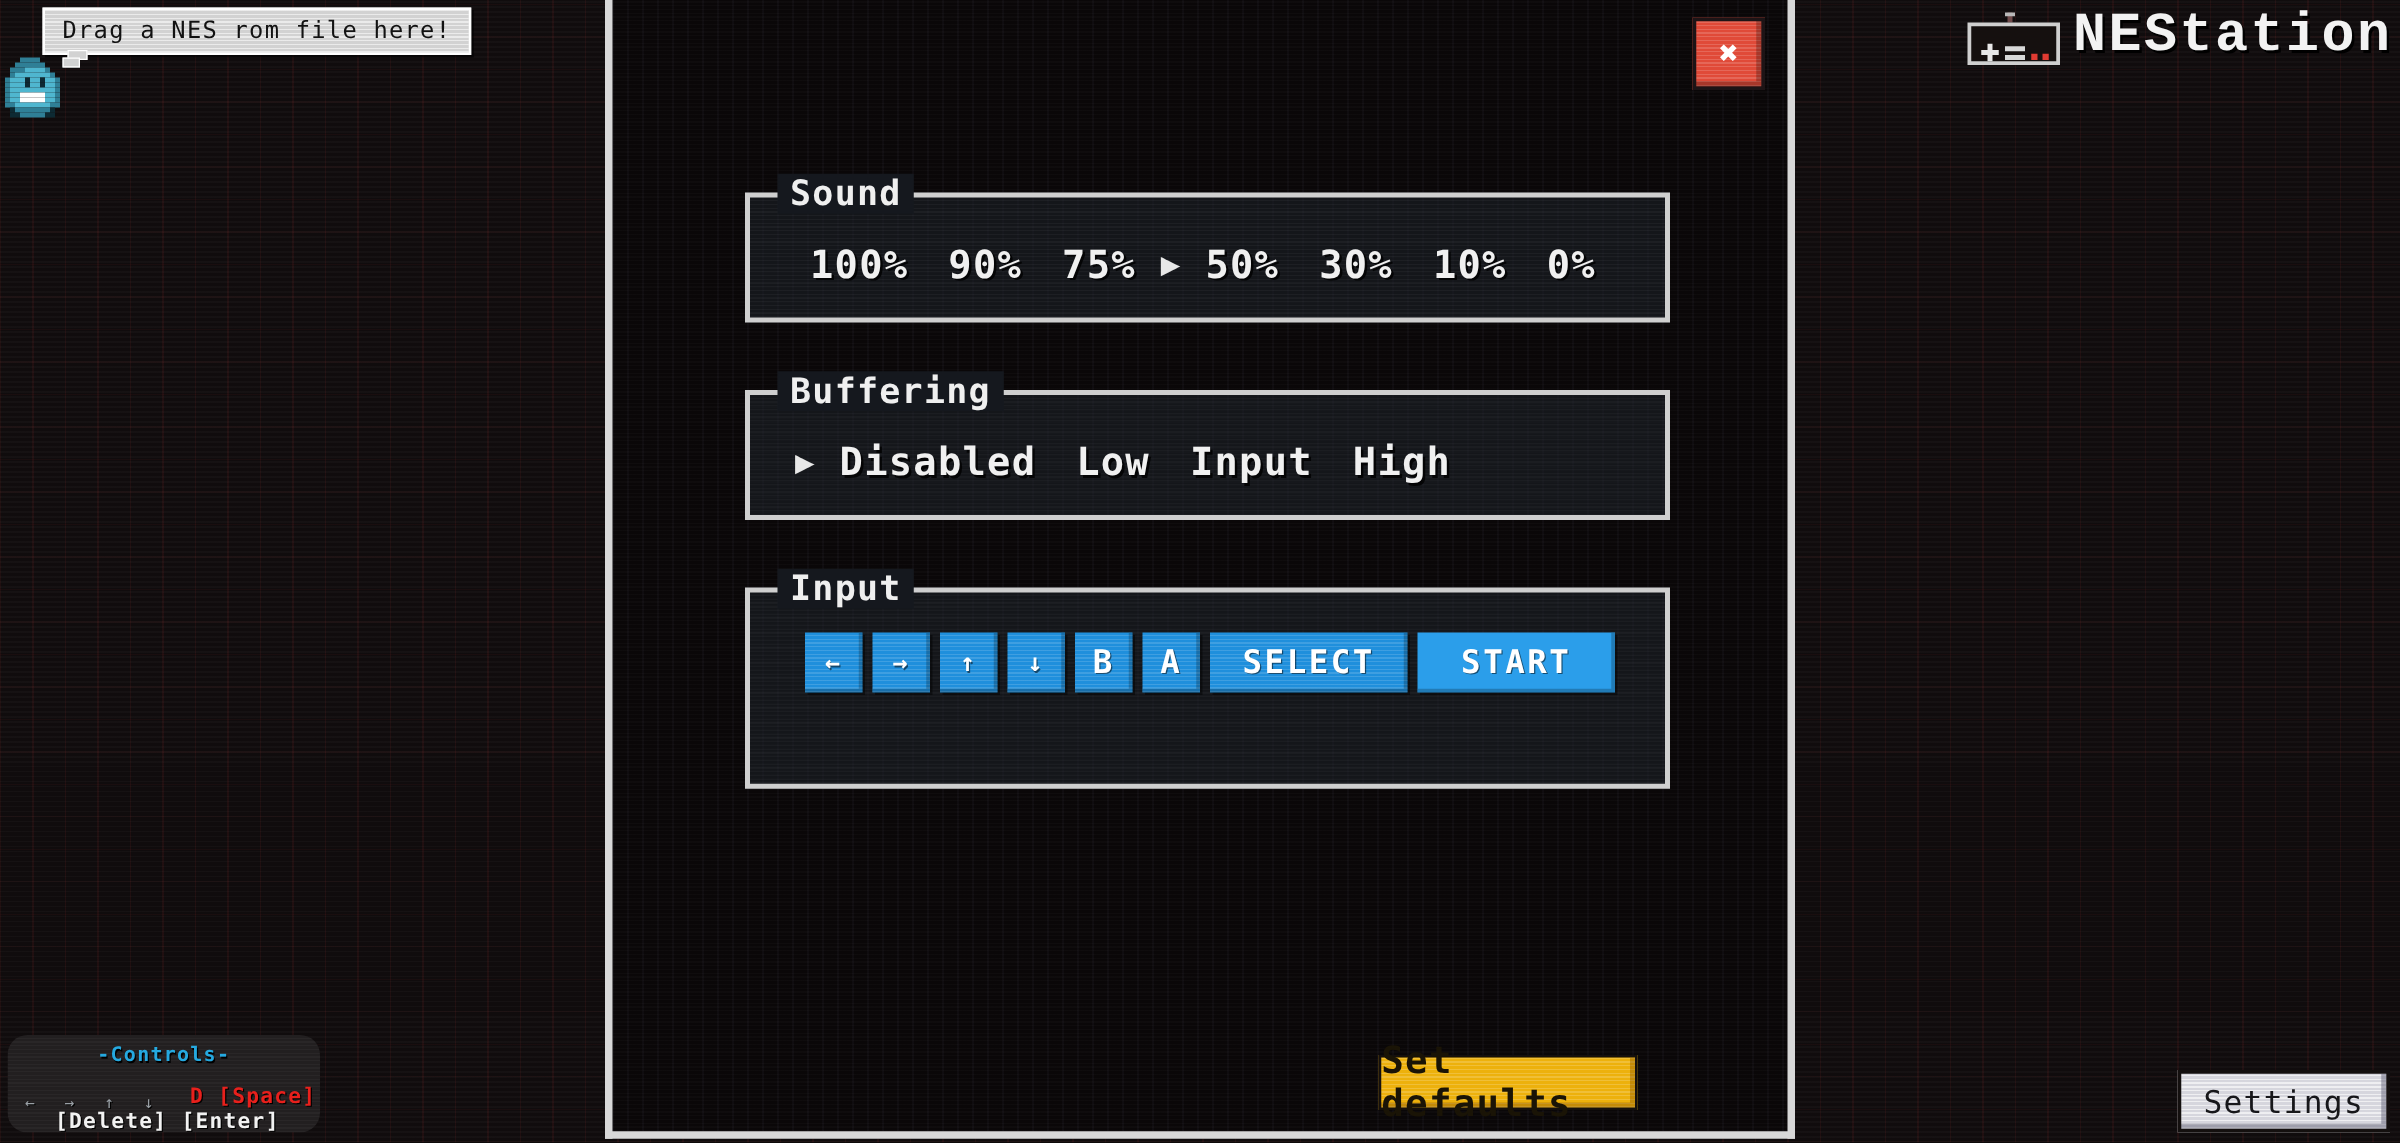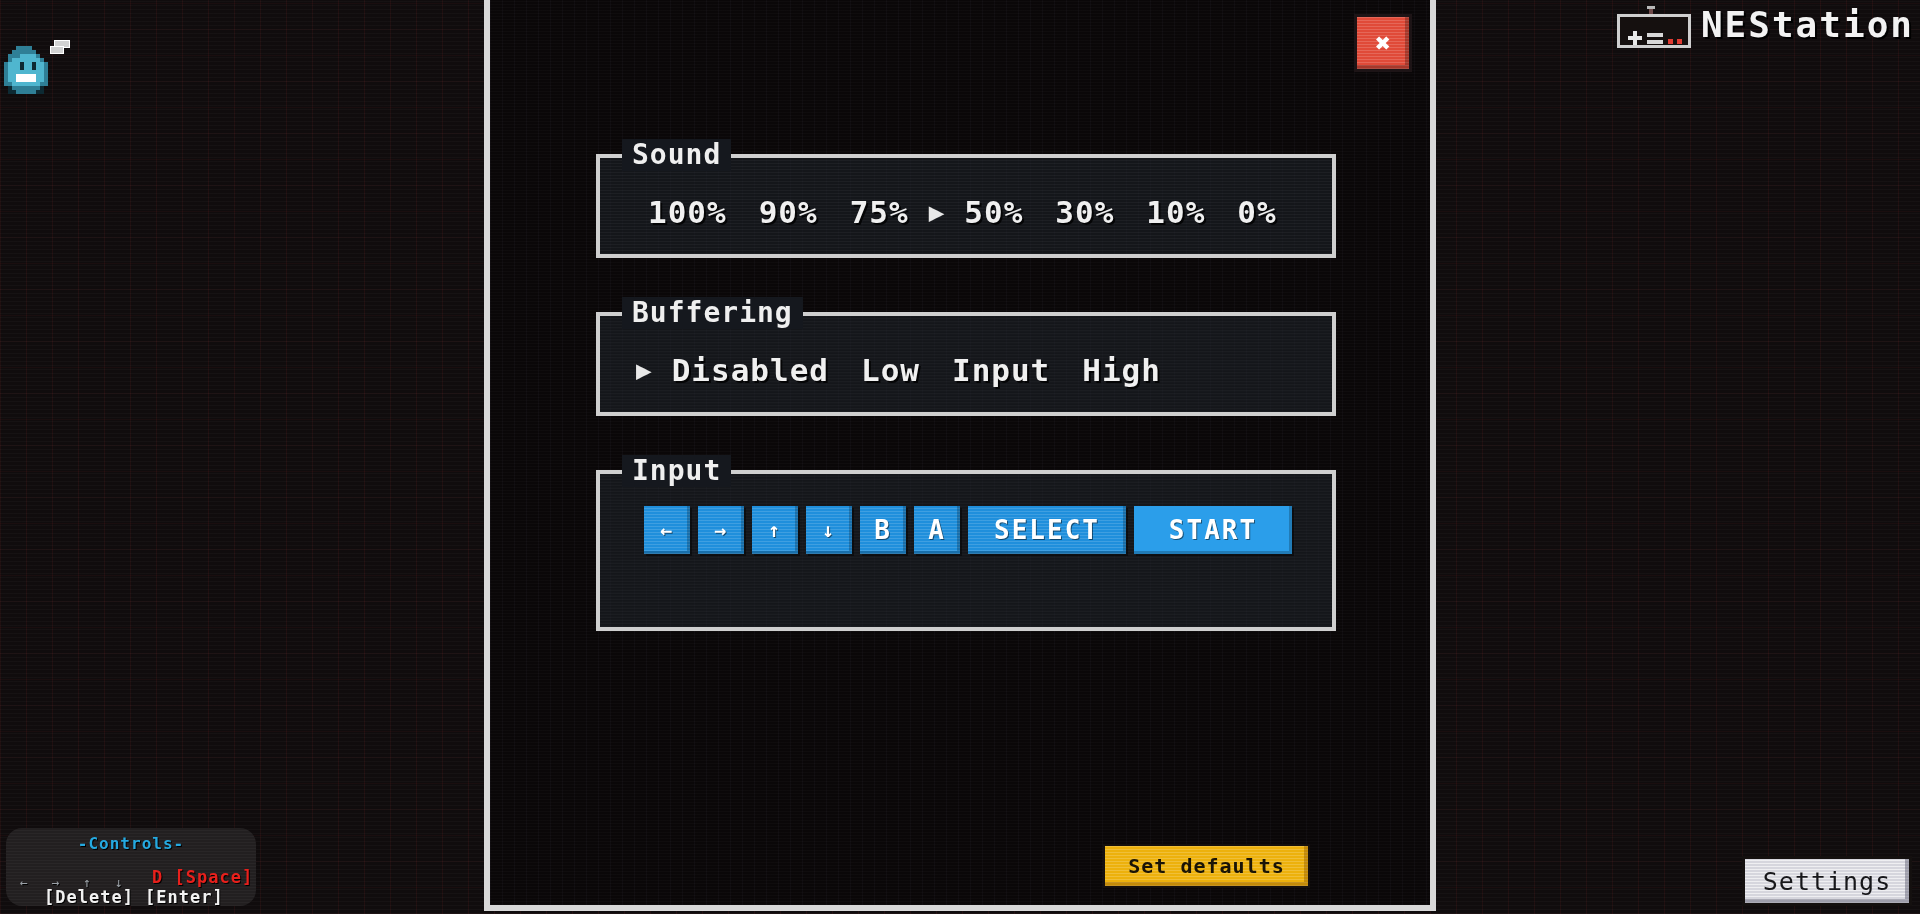--- a/index.html
+++ b/index.html
@@ -92,24 +92,25 @@
   #brand {
     position: absolute;
     right: 6px;
     top: 4px;
     display: flex;
     align-items: center;
     gap: 12px;
   }
   #brand-name {
     color: #f2f2f2;
-    font-size: 36px;
+    font-size: 44px;
     font-weight: bold;
     letter-spacing: 2px;
     text-shadow: 2px 2px 0 #000;
+    font-family: Liberation Mono, monospace;
   }
   .pad-icon {
     position: relative;
     width: 72px;
     height: 38px;
   }
   .pad-body {
     position: absolute;
     left: 0; top: 8px;
     width: 68px; height: 28px;
@@ -280,21 +281,21 @@
     width: 207px;
     height: 44px;
     background: #edb10c;
     background-image: repeating-linear-gradient(0deg,
         rgba(255,255,255,0.18) 0px,
         rgba(255,255,255,0.18) 1px,
         rgba(0,0,0,0) 1px,
         rgba(0,0,0,0) 3px);
     border: 2px solid #15100d;
     color: #1a1406;
-    font-size: 20px;
+    font-size: 30px;
     font-weight: bold;
     letter-spacing: 1px;
     display: flex;
     align-items: center;
     justify-content: center;
     cursor: pointer;
     box-shadow: inset -4px -4px 0 rgba(120,70,0,0.35);
     box-sizing: border-box;
   }
 
@@ -381,20 +382,23 @@
     font-weight: bold;
     letter-spacing: 1px;
     text-shadow: 1px 1px 0 #000;
   }
 </style>
 </head>
 <body>
 
 <div id="page">
 
+  <div id="bubble">
+    <span>Drag a NES rom file here!</span>
+  </div>
   <div id="bubble-tail">
     <i class="t1"></i>
       <i class="t2"></i>
   </div>
   <div id="blob">
       <i class="px" style="left: 12px; top: 0px; background: rgb(47, 127, 150);"></i>
       <i class="px" style="left: 16px; top: 0px; background: rgb(47, 127, 150);"></i>
       <i class="px" style="left: 20px; top: 0px; background: rgb(47, 127, 150);"></i>
       <i class="px" style="left: 24px; top: 0px; background: rgb(47, 127, 150);"></i>
       <i class="px" style="left: 8px; top: 4px; background: rgb(47, 127, 150);"></i>

